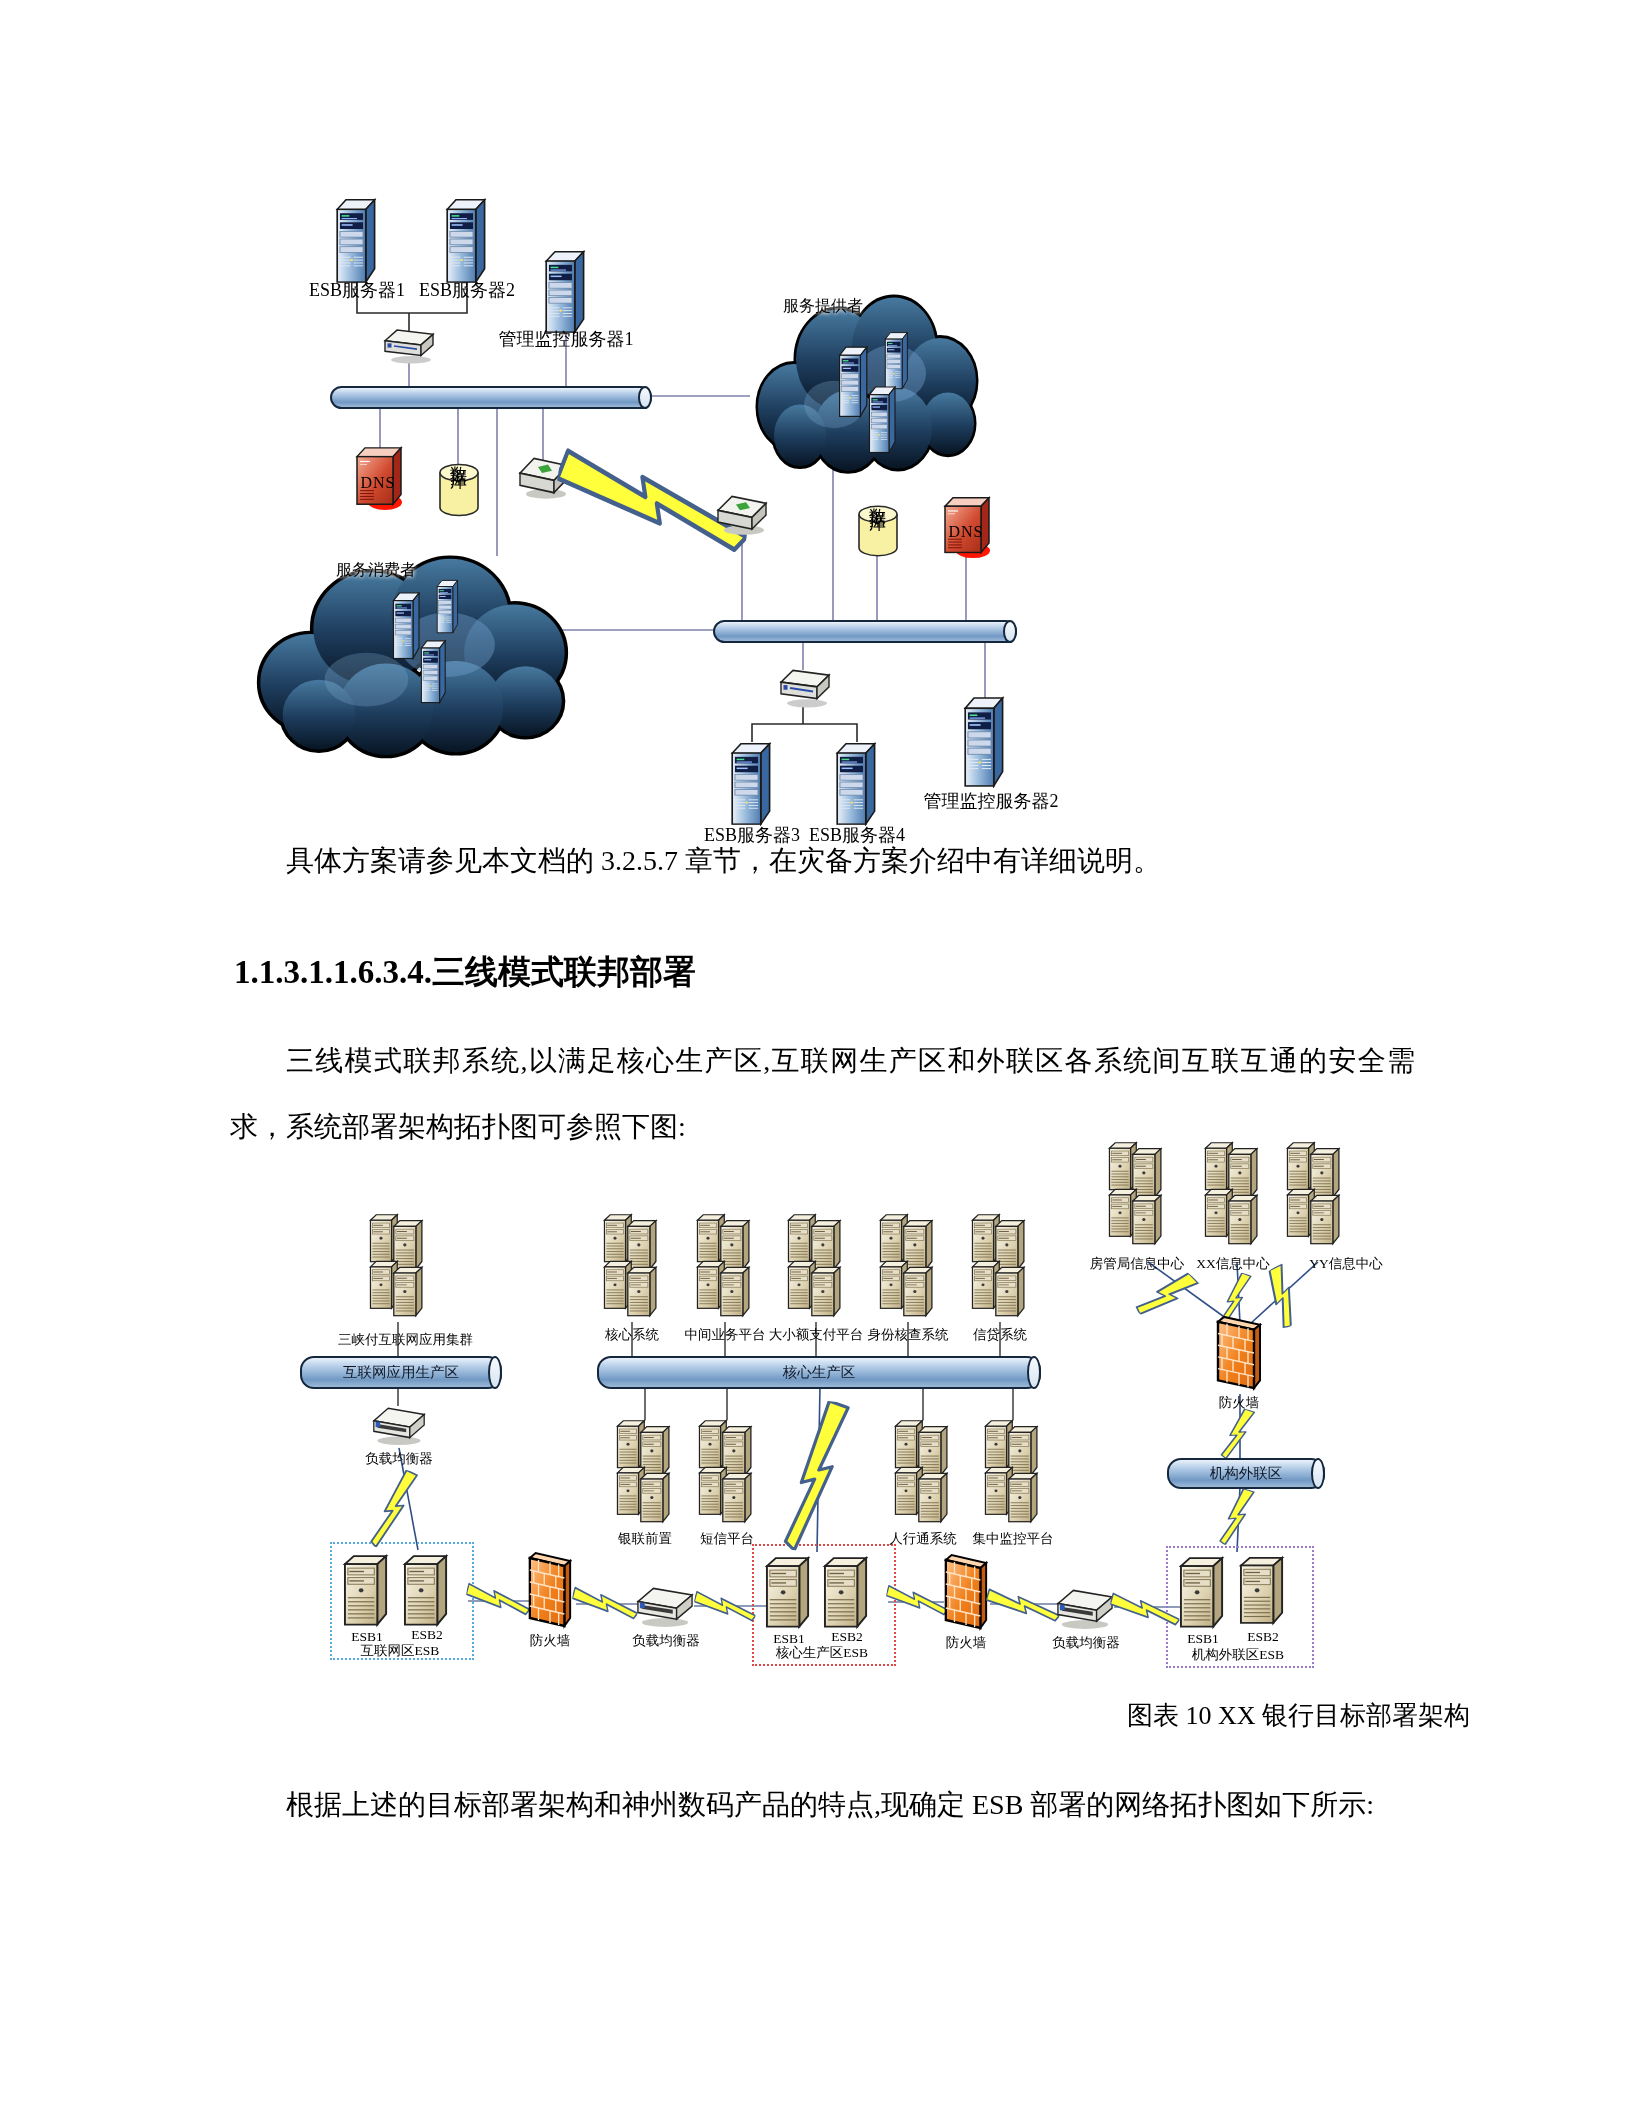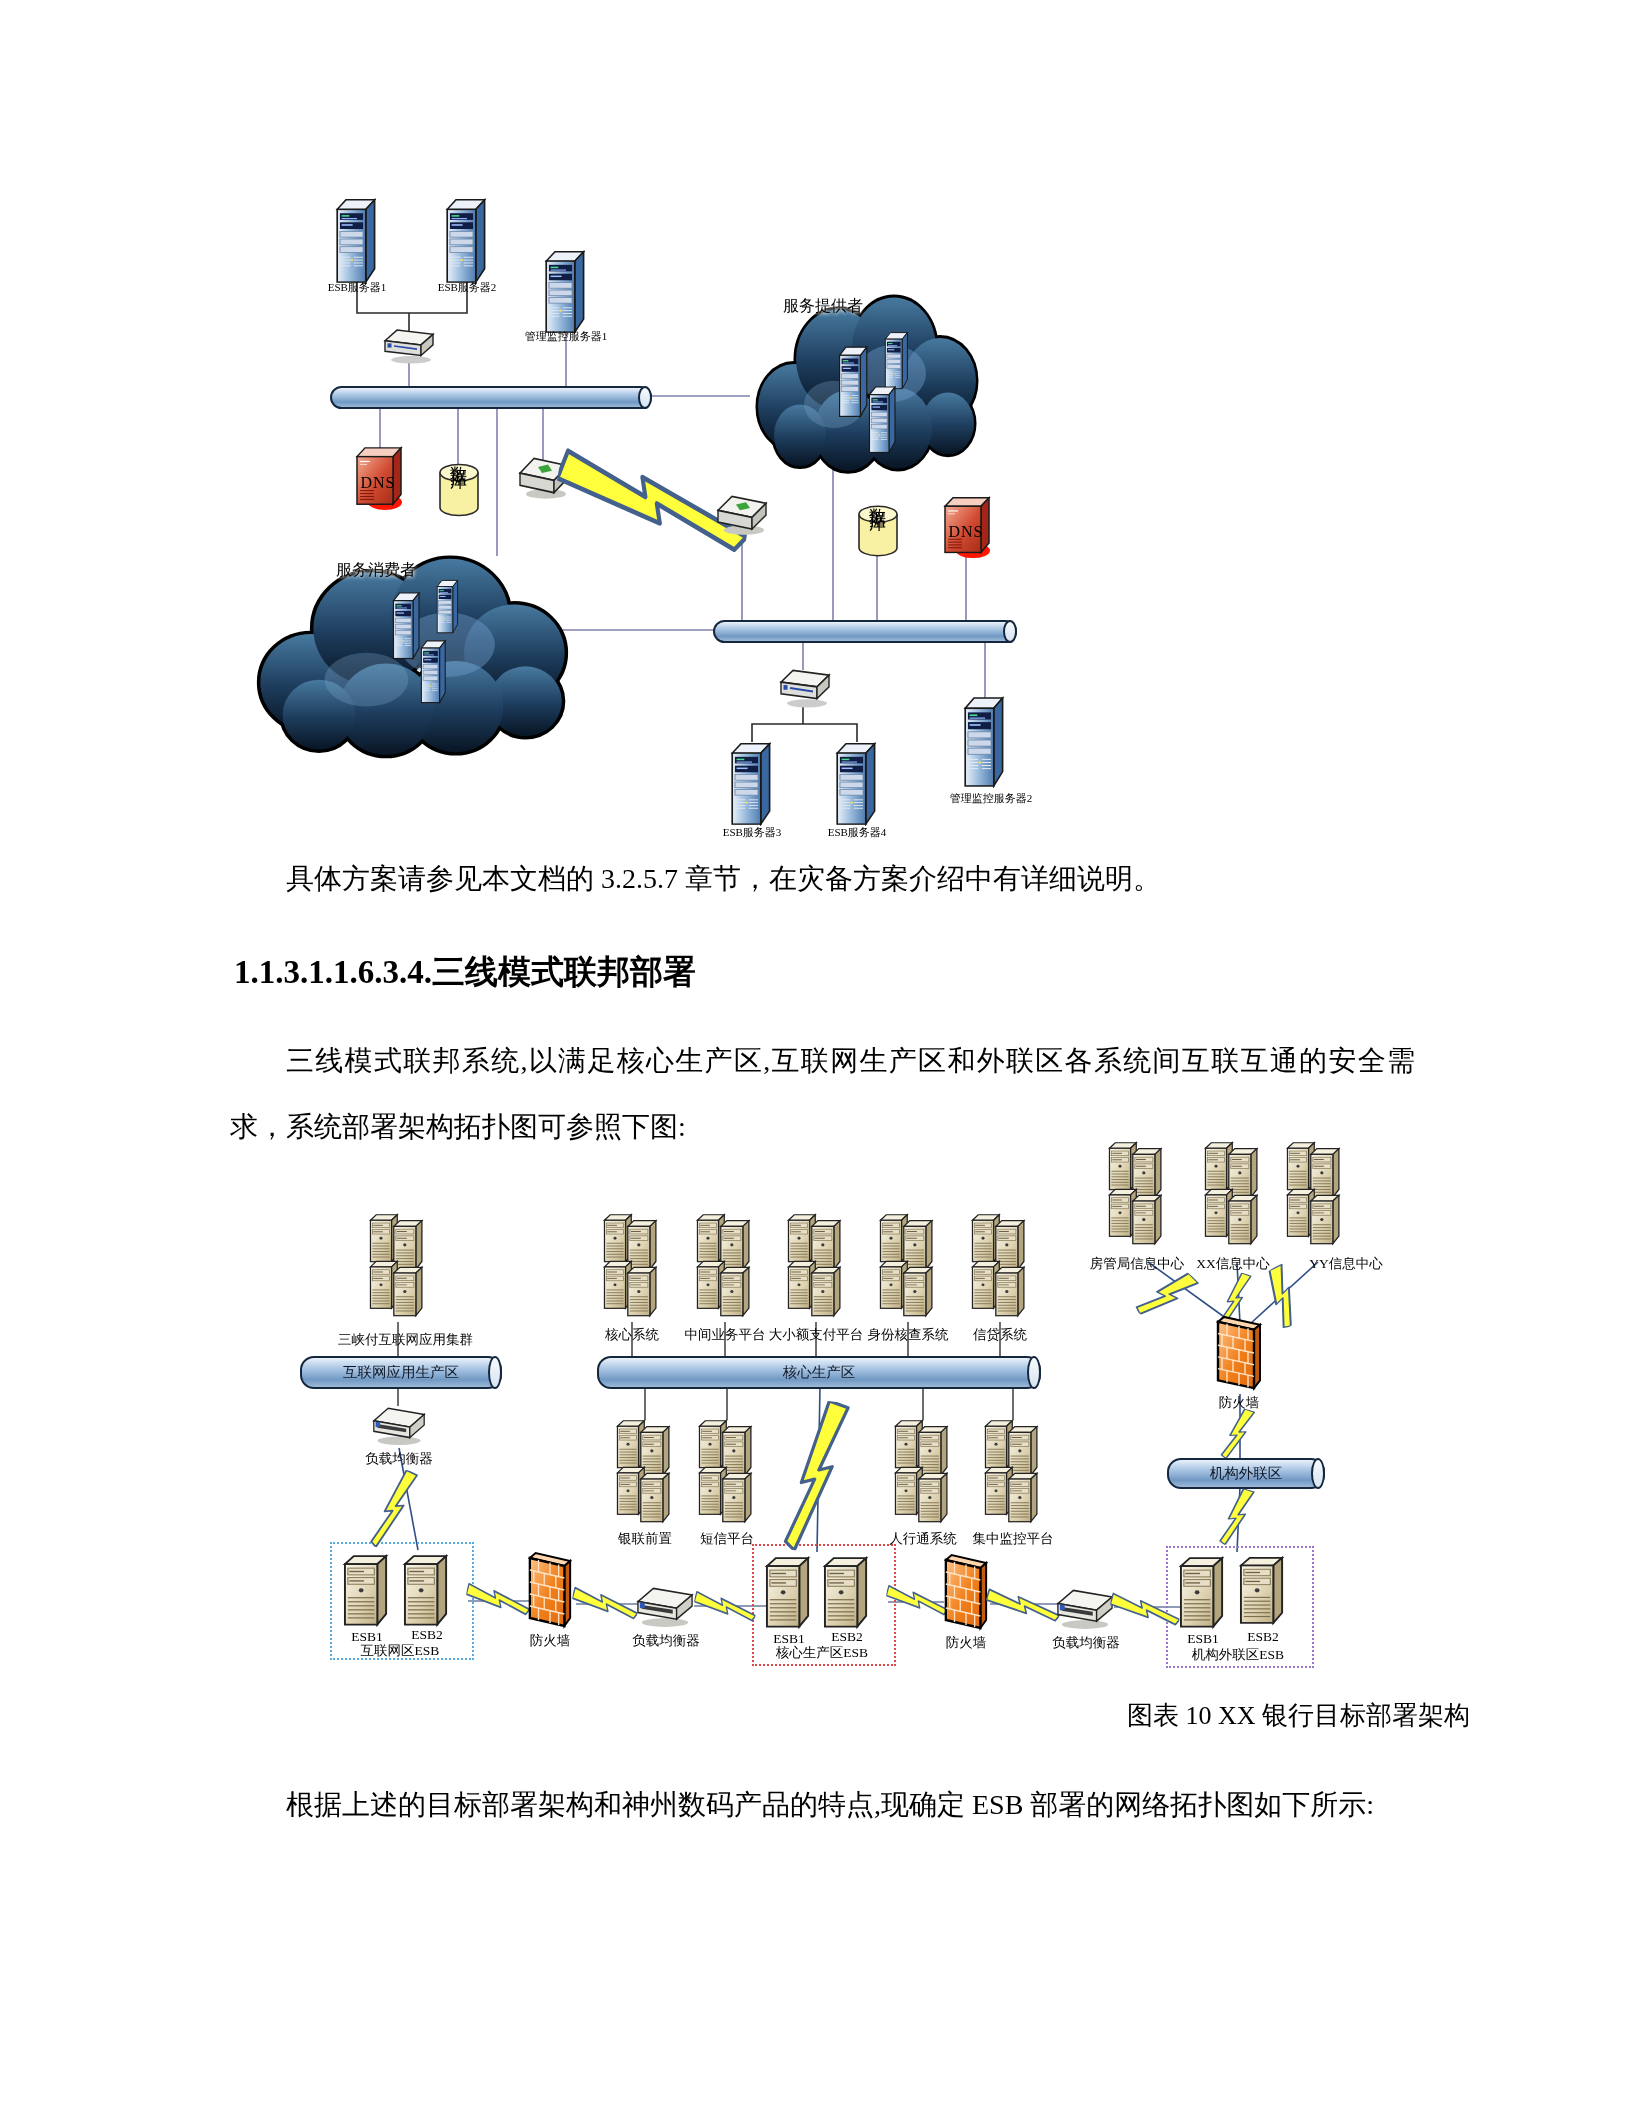--- a/index.html
+++ b/index.html
@@ -5,21 +5,21 @@
   html,body{margin:0;padding:0;background:#fff;}
   .page{position:relative;width:1632px;height:2112px;background:#fff;overflow:hidden;
         font-family:"Liberation Serif","DejaVu Serif",serif;color:#000;}
   .wires{position:absolute;left:0;top:0;z-index:0;}
   .ic{position:absolute;z-index:2;overflow:visible;}
   .zone{position:absolute;z-index:1;background:transparent;}
   .zone.blue{border:2px dotted #55aadf;}
   .zone.red{border:2px dotted #e04848;}
   .zone.purple{border:2px dotted #9977cc;}
   .lbl{position:absolute;z-index:4;text-align:center;white-space:nowrap;line-height:1.1;}
-  .lb1{font-size:11px;}
+  .lb1{font-size:18px;}
   .lb2{font-size:13.5px;}
   .cloudlbl{font-size:16px;text-shadow:0 0 4px #fff,0 0 4px #fff;}
   .dnslbl{font-weight:normal;font-size:16px;letter-spacing:1px;z-index:5;}
   .vtxt{position:absolute;z-index:4;writing-mode:vertical-rl;text-orientation:upright;
         font-size:17px;line-height:1;letter-spacing:3px;}
   .bus{position:absolute;z-index:2;border:2px solid #15273d;border-radius:14px;
        background:linear-gradient(180deg,#eaf2fb 0%,#b4cde8 30%,#7199c4 75%,#9db9d8 100%);}
   .bus::after{content:"";position:absolute;right:-2px;top:-2px;bottom:-2px;width:14px;
        border:2px solid #15273d;border-radius:50%;box-sizing:border-box;
        background:linear-gradient(180deg,#f6fafd,#d6e4f2);}
@@ -361,21 +361,21 @@
 <svg class="ic" style="left:835px;top:740px;width:44px;height:86px">
       <use href="#sv-tower" width="100%" height="100%"></use>
     </svg>
 <svg class="ic" style="left:963px;top:694px;width:44px;height:94px">
       <use href="#sv-tower" width="100%" height="100%"></use>
     </svg>
 <div class="lbl lb1" style="left:704px;top:826px;width:96px">ESB服务器3</div>
 <div class="lbl lb1" style="left:809px;top:826px;width:96px">ESB服务器4</div>
 <div class="lbl lb1" style="left:916px;top:792px;width:150px">管理监控服务器2</div>
 
-<div class="para" style="left:230px;top:860px;width:1185px;text-indent:56px">具体方案请参见本文档的 3.2.5.7 章节，在灾备方案介绍中有详细说明。</div>
+<div class="para" style="left:230px;top:842px;width:1185px;text-indent:56px">具体方案请参见本文档的 3.2.5.7 章节，在灾备方案介绍中有详细说明。</div>
 
 <div class="heading" style="left:234px;top:950px"><span>1.1.3.1.1.6.3.4.</span><span>三线模式联邦部署</span></div>
 
 <div class="para" style="left:230px;top:1028px;width:1185px;line-height:66px;text-indent:56px">三线模式联邦系统,以满足核心生产区,互联网生产区和外联区各系统间互联互通的安全需求，系统部署架构拓扑图可参照下图:</div>
 
 <svg class="ic" style="left:367px;top:1212px;width:62px;height:110px">
       <use href="#sv-cluster" width="100%" height="100%"></use>
     </svg>
 <svg class="ic" style="left:601px;top:1212px;width:62px;height:110px">
       <use href="#sv-cluster" width="100%" height="100%"></use>

